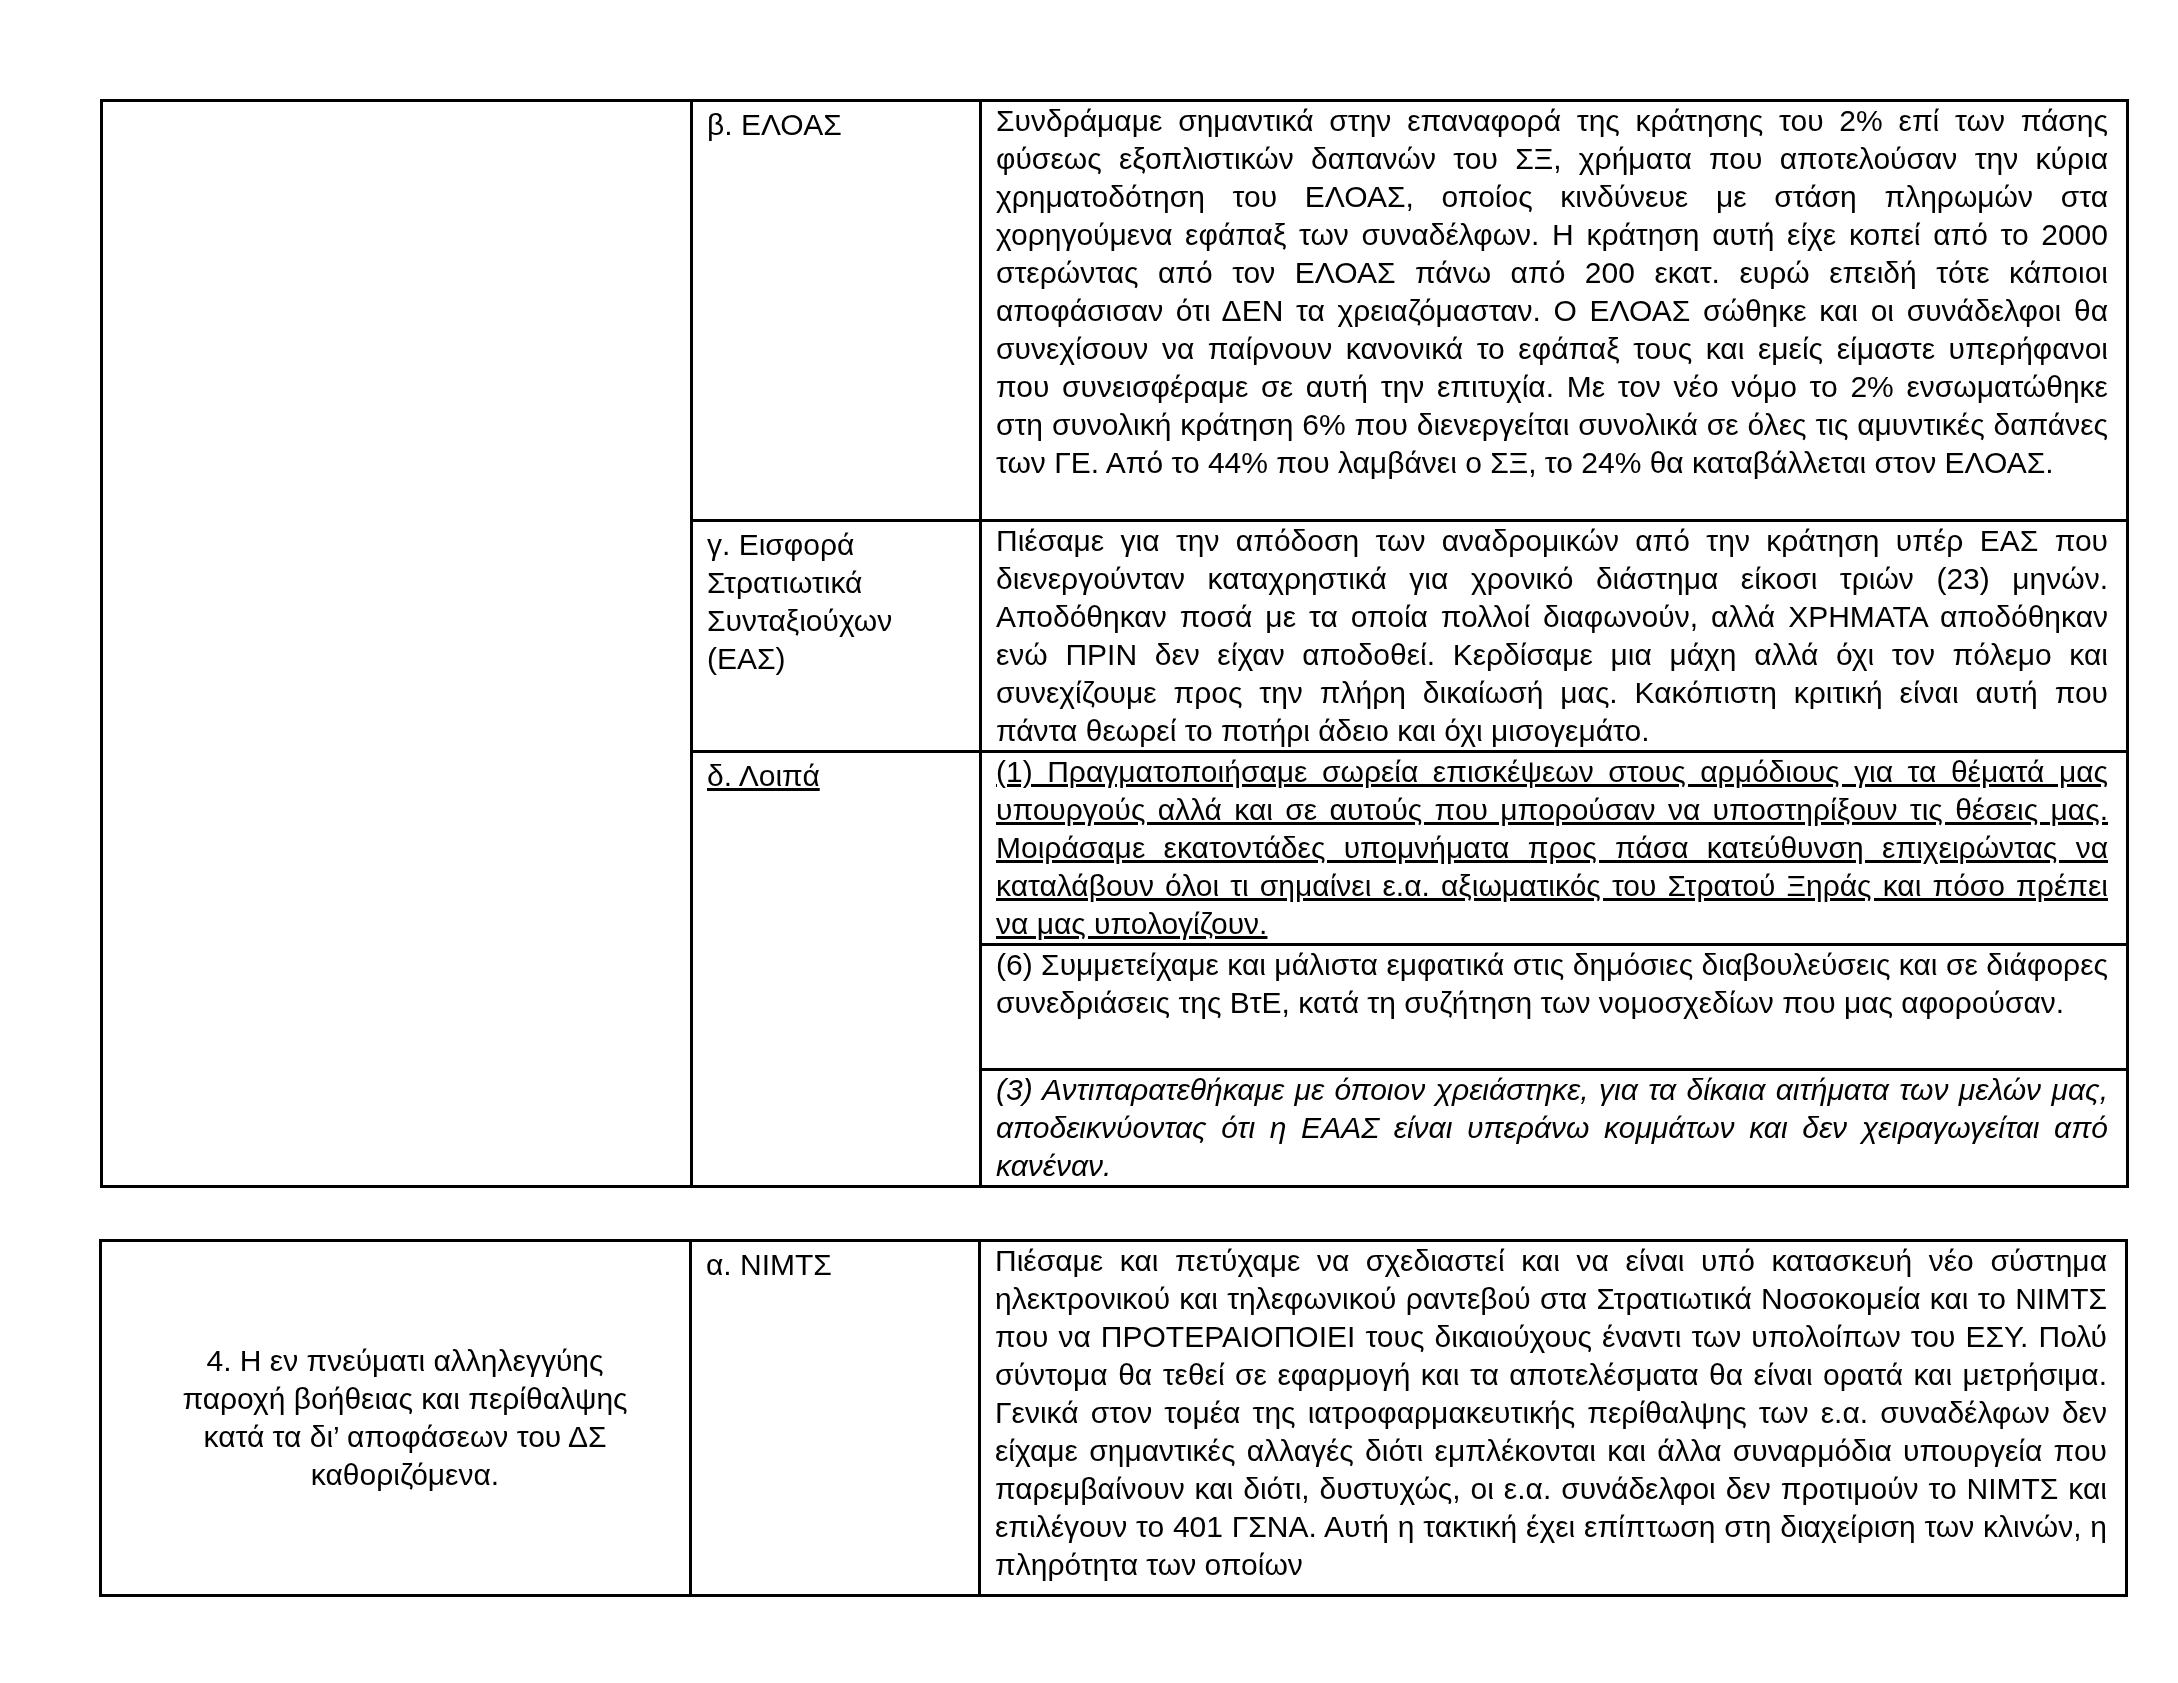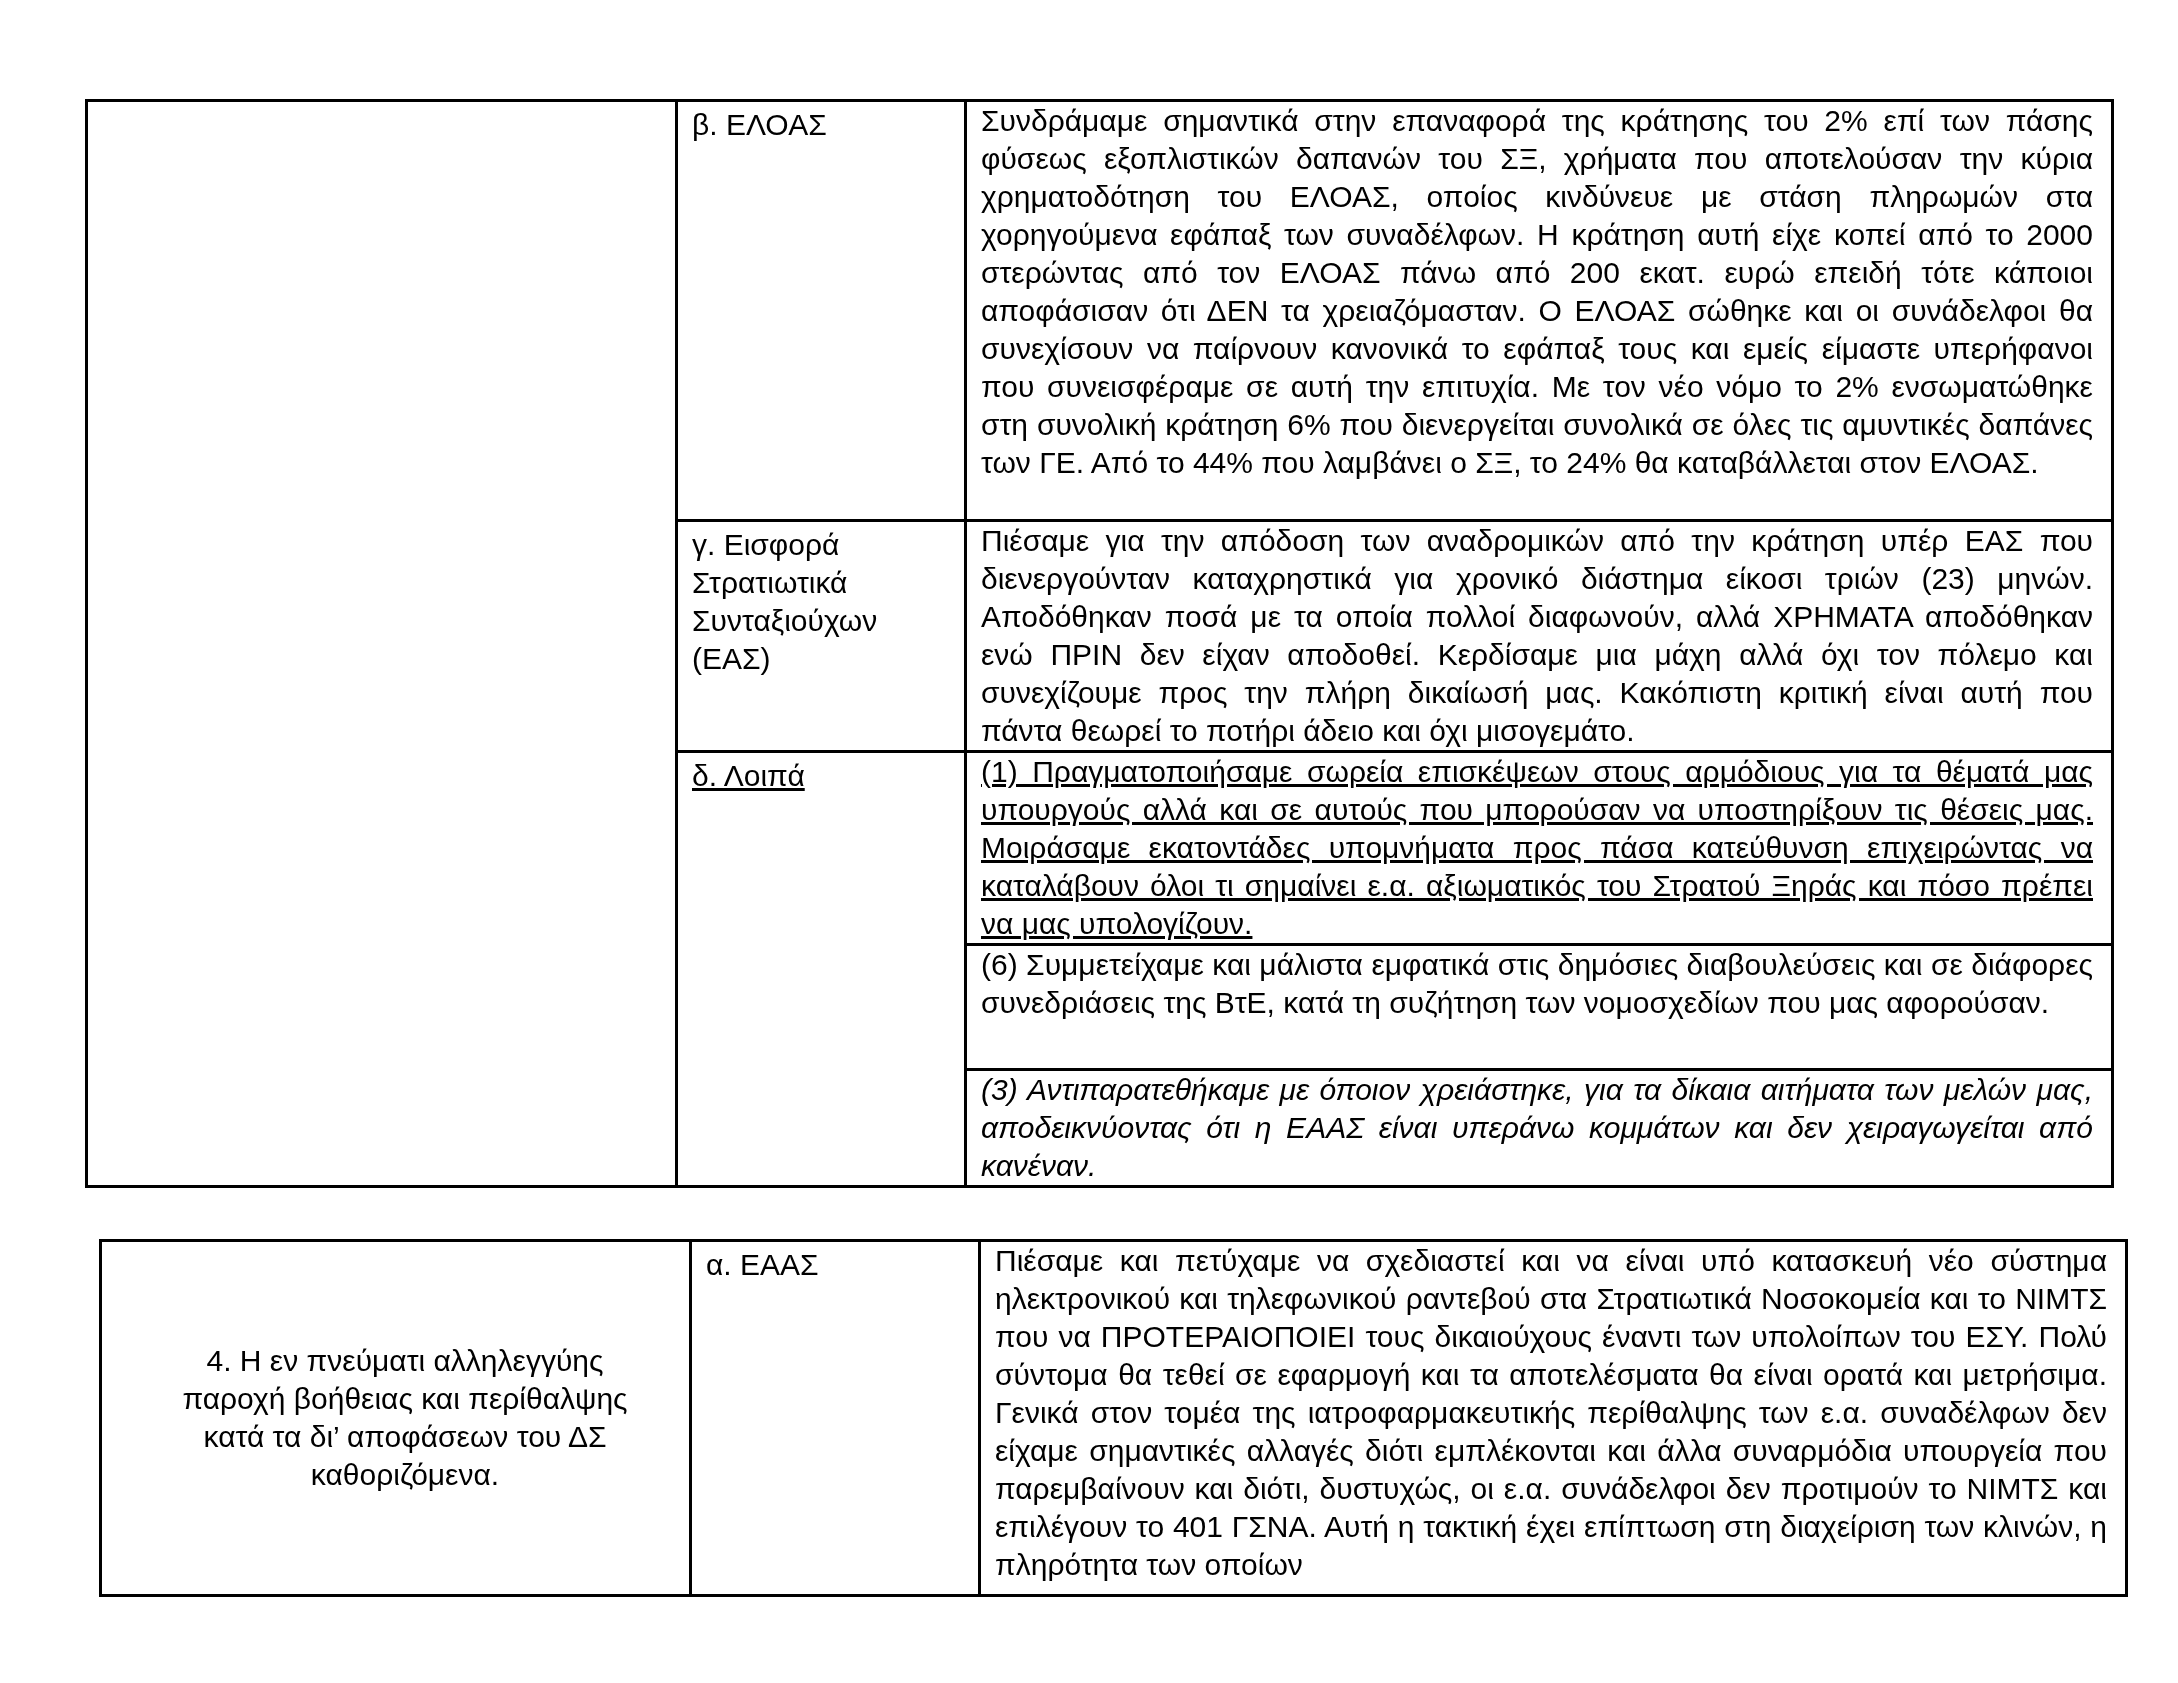--- a/index.html
+++ b/index.html
@@ -3,21 +3,21 @@
 <meta charset="utf-8">
 <style>
   html, body { margin: 0; padding: 0; background: #ffffff; }
   body { width: 2178px; height: 1683px; position: relative; overflow: hidden;
          font-family: "Liberation Sans", "DejaVu Sans", sans-serif; color: #000; }
   table { position: absolute; border-collapse: collapse; table-layout: fixed; }
   td { border: 3px solid #000; vertical-align: top; padding: 0; }
   .cell-text { font-size: 30px; line-height: 38px; }
   .sub { padding: 4px 12px 0 14px; }
   .body { padding: 0 18px 0 14px; text-align: justify; text-align-last: left; margin-top: 17px; }
-  #t1 { left: 85px; top: 99px; width: 2027px; }
+  #t1 { left: 100px; top: 99px; width: 2027px; }
   #t2 { left: 99px; top: 1239px; width: 2027px; }
   .c1 { width: 590px; }
   .c2 { width: 289px; }
   .c3 { width: 1147px; }
   .section-title { text-align: center; vertical-align: middle; padding: 0 40px 0 59px; }
   .section-title .st { font-size: 30px; line-height: 38px; display: inline-block; }
 </style>
 </head>
 <body>
 
@@ -54,18 +54,18 @@
   <colgroup>
       <col class="c1">
       <col class="c2">
       <col class="c3">
     </colgroup>
   <tbody>
       <tr style="height:355px;">
     <td class="section-title">
       <span class="st">4.  Η εν πνεύματι αλληλεγγύης παροχή βοήθειας και περίθαλψης κατά τα δι’ αποφάσεων του ΔΣ καθοριζόμενα.</span>
     </td>
-    <td class="cell-text sub">α. ΕΑΑΣ</td>
+    <td class="cell-text sub">α. ΝΙΜΤΣ</td>
     <td class="cell-text body">Πιέσαμε και πετύχαμε να σχεδιαστεί και να είναι υπό κατασκευή νέο σύστημα ηλεκτρονικού και τηλεφωνικού ραντεβού στα Στρατιωτικά Νοσοκομεία και το ΝΙΜΤΣ που να ΠΡΟΤΕΡΑΙΟΠΟΙΕΙ τους δικαιούχους έναντι των υπολοίπων του ΕΣΥ. Πολύ σύντομα θα τεθεί σε εφαρμογή και τα αποτελέσματα θα είναι ορατά και μετρήσιμα. Γενικά στον τομέα της ιατροφαρμακευτικής περίθαλψης των ε.α. συναδέλφων δεν είχαμε σημαντικές αλλαγές διότι εμπλέκονται και άλλα συναρμόδια υπουργεία που παρεμβαίνουν και διότι, δυστυχώς,  οι ε.α. συνάδελφοι δεν προτιμούν το ΝΙΜΤΣ και επιλέγουν το 401 ΓΣΝΑ. Αυτή η τακτική έχει επίπτωση στη διαχείριση των κλινών, η πληρότητα των οποίων</td>
   </tr>
 </tbody>
   </table>
 
 
 </body></html>

